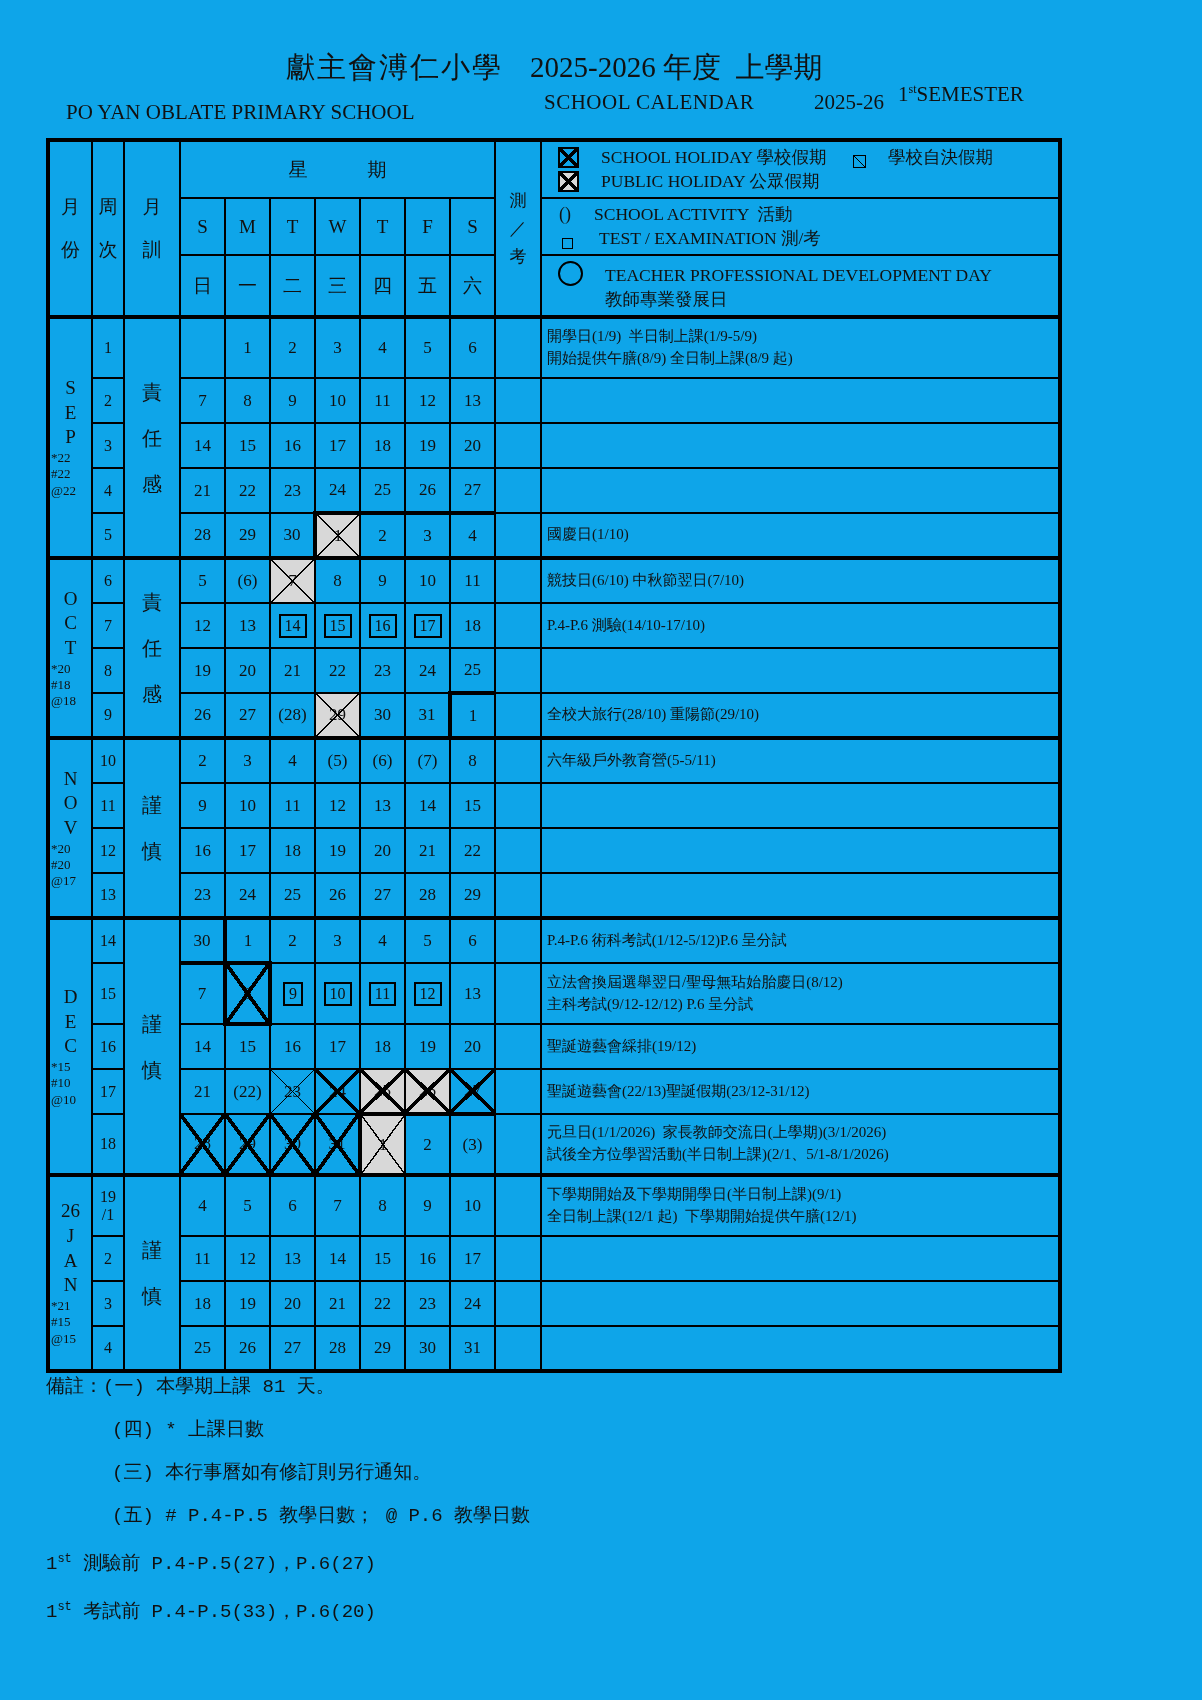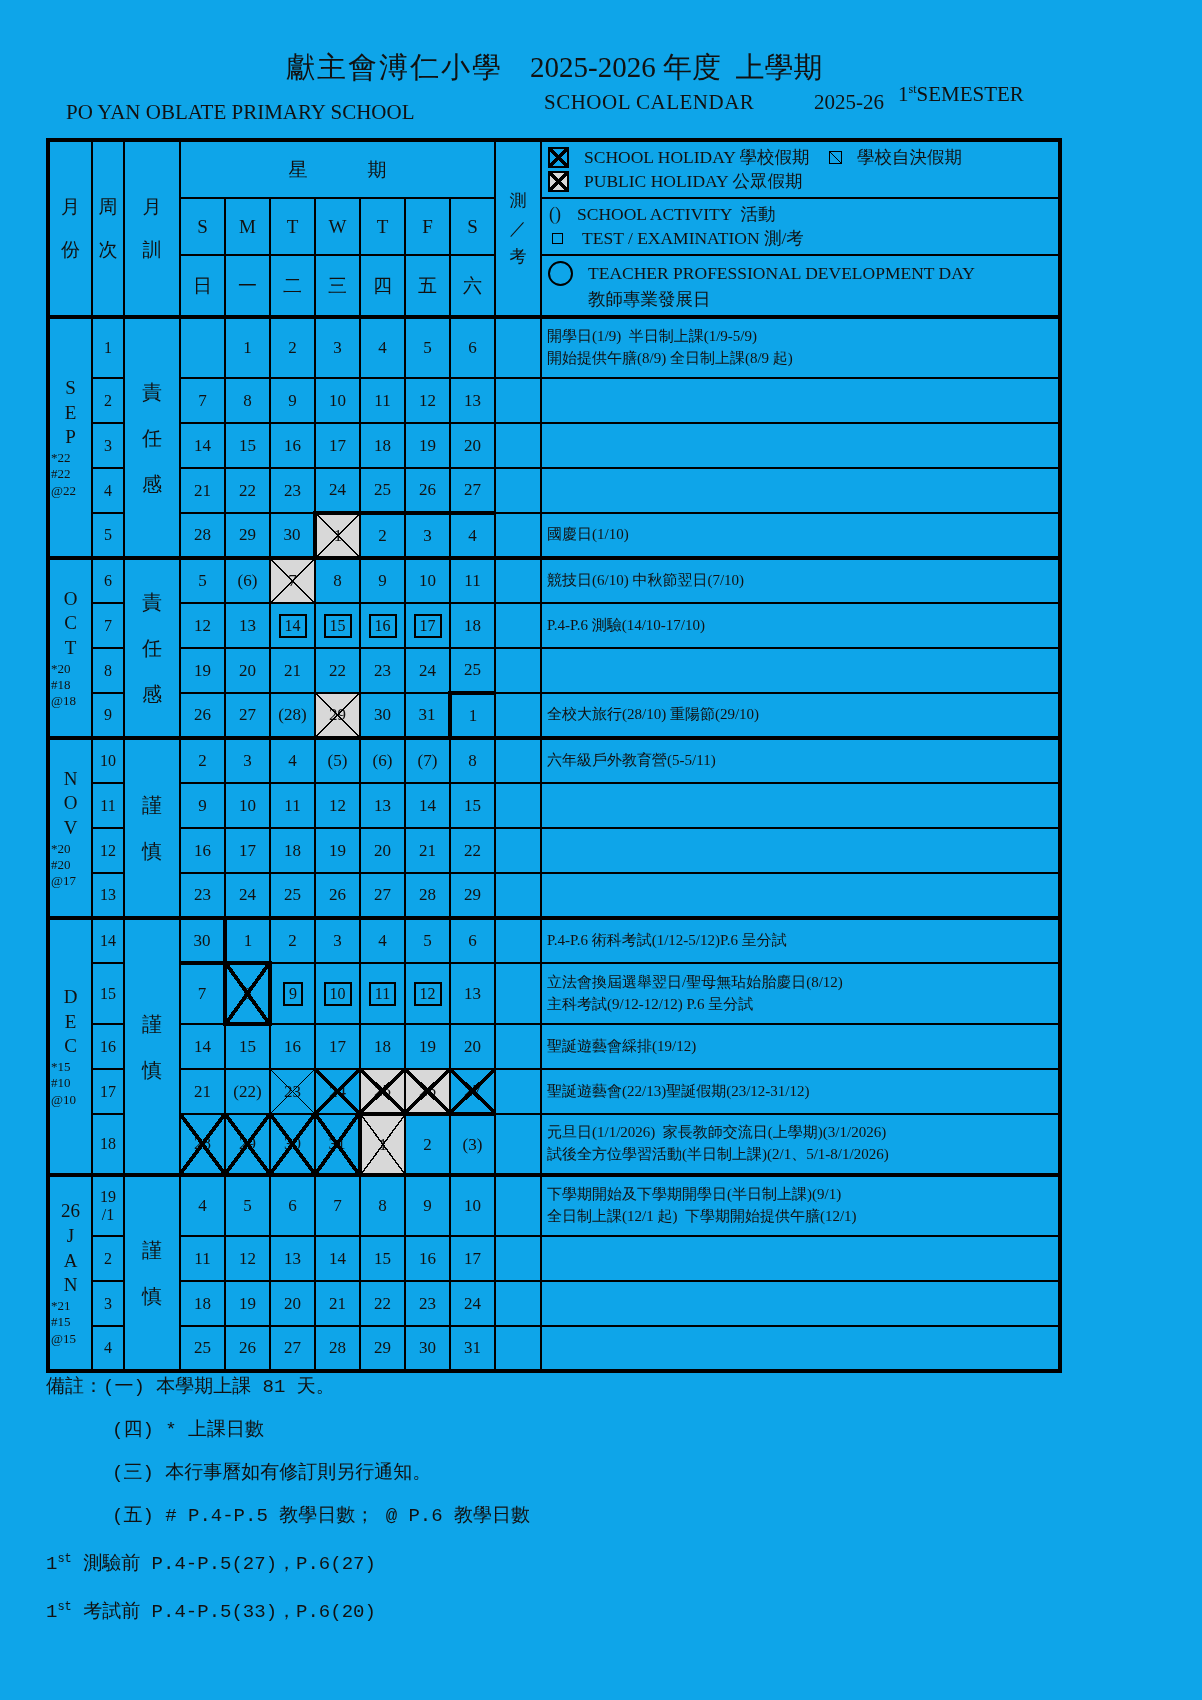--- a/index.html
+++ b/index.html
@@ -26,21 +26,21 @@
 
   .vhead{vertical-align:middle;text-align:center;}
   .vhead .vc{display:block;font-size:19px;margin:17px 0;}
   th.testh .vc{font-size:17px;margin:5px 0;}
   th.xq{vertical-align:middle;text-align:center;}
   th.xq .vc{display:inline-block;font-size:19px;margin:0 28px;}
   th.dayh{font-size:19px;text-align:center;vertical-align:middle;}
 
   
   th.legend-box{vertical-align:middle;text-align:left;padding:2px 6px;}
-  .lg-line{display:flex;align-items:center;gap:15px;margin:3px 0;font-size:17.5px;white-space:pre;}
+  .lg-line{display:flex;align-items:flex-end;gap:22px;margin:3px 10px;font-size:17.5px;white-space:pre;}
   .lg-text{line-height:1.2;}
   .ic{flex:none;display:inline-block;box-sizing:border-box;}
   .grad-bold{background-image:
      linear-gradient(to top right,    transparent calc(50% - 1.6px), #000 calc(50% - 1.6px), #000 calc(50% + 1.6px), transparent calc(50% + 1.6px)),
      linear-gradient(to bottom right, transparent calc(50% - 1.6px), #000 calc(50% - 1.6px), #000 calc(50% + 1.6px), transparent calc(50% + 1.6px));}
   .ic-xbox{width:21px;height:21px;border:2.5px solid #000;}
   .ic-slashbox{width:13px;height:13px;border:1.5px solid #000;
      background-image:linear-gradient(to top right, transparent calc(50% - .7px), #000 calc(50% - .7px), #000 calc(50% + .7px), transparent calc(50% + .7px));}
   .ic-paren{font-size:18px;width:14px;text-align:center;}
   .ic-square{width:11px;height:11px;border:1.5px solid #000;margin:0 4px;}

